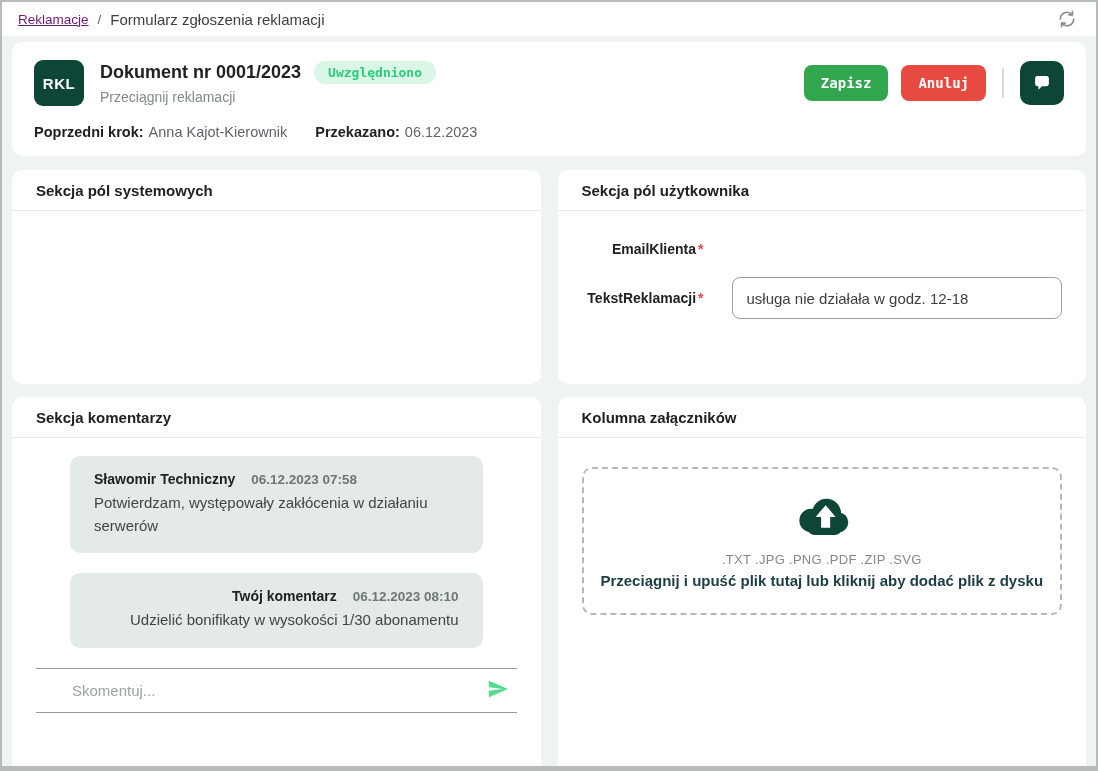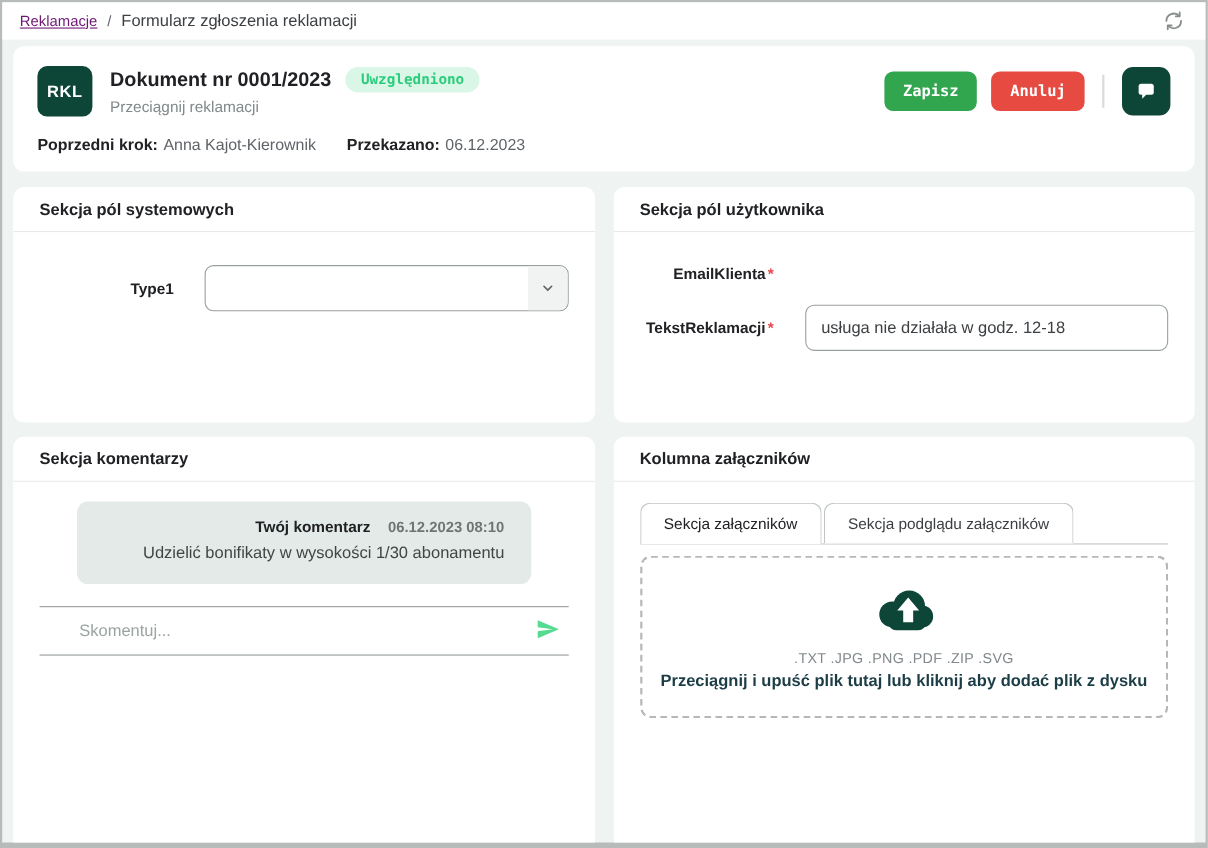--- a/index.html
+++ b/index.html
@@ -132,32 +132,20 @@
     </div>
     <div>
       <span class="meta-label">Przekazano:</span><span class="meta-value">06.12.2023</span>
     </div>
   </div>
 </div>
 
 <div class="grid row1">
   <div class="card">
     <div class="card-header">Sekcja pól systemowych</div>
-    <div class="card-body">
-      <div class="field-row">
-        <div class="field-label">Type1</div>
-        <div class="select-box">
-          <span class="select-chevron">
-            <svg width="14" height="14" viewBox="0 0 24 24" fill="none" stroke="#5f6368" stroke-width="2.6" stroke-linecap="round" stroke-linejoin="round">
-              <polyline points="6 9 12 15 18 9"></polyline>
-            </svg>
-          </span>
-        </div>
-      </div>
-    </div>
   </div>
 
   <div class="card">
     <div class="card-header">Sekcja pól użytkownika</div>
     <div class="card-body">
       <div class="field-row">
         <div class="field-label">
           <span>EmailKlienta</span><span class="req">*</span>
         </div>
       </div>
@@ -168,20 +156,27 @@
         <input class="field-input" type="text" value="usługa nie działała w godz. 12-18" style="">
       </div>
     </div>
   </div>
 </div>
 
 <div class="grid row2">
   <div class="card">
     <div class="card-header">Sekcja komentarzy</div>
     <div class="comments-body">
+      <div class="bubble">
+        <div class="bubble-head">
+          <span class="bubble-author">Sławomir Techniczny</span>
+          <span class="bubble-time">06.12.2023 07:58</span>
+        </div>
+        <div class="bubble-text">Potwierdzam, występowały zakłócenia w działaniu serwerów</div>
+      </div>
       <div class="bubble own">
         <div class="bubble-head">
           <span class="bubble-author">Twój komentarz</span>
           <span class="bubble-time">06.12.2023 08:10</span>
         </div>
         <div class="bubble-text">Udzielić bonifikaty w wysokości 1/30 abonamentu</div>
       </div>
       <div class="comment-input-row">
         <input class="comment-input" type="text" placeholder="Skomentuj..." style="">
         <button class="send-btn">
@@ -191,24 +186,20 @@
             </svg>
           </span>
         </button>
       </div>
     </div>
   </div>
 
   <div class="card">
     <div class="card-header">Kolumna załączników</div>
     <div class="attach-body">
-      <div class="tabs">
-        <div class="tab active">Sekcja załączników</div>
-        <div class="tab">Sekcja podglądu załączników</div>
-      </div>
       <div class="dropzone">
         <span>
           <svg width="58" height="46" viewBox="0 0 64 48">
             <g fill="#0d4637">
               <circle cx="20" cy="29" r="13"></circle>
               <circle cx="37" cy="21" r="16"></circle>
               <circle cx="50" cy="31" r="11"></circle>
               <rect x="16" y="28" width="38" height="17" rx="8"></rect>
             </g>
             <polygon points="36,12 47,25 41,25 41,37 31,37 31,25 25,25" fill="#ffffff"></polygon>

